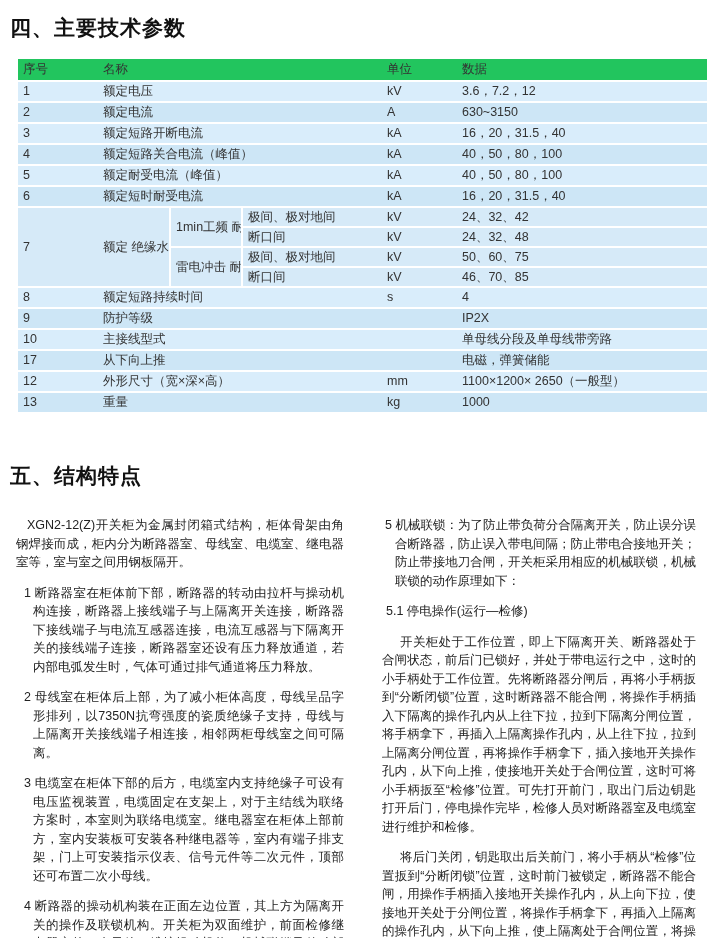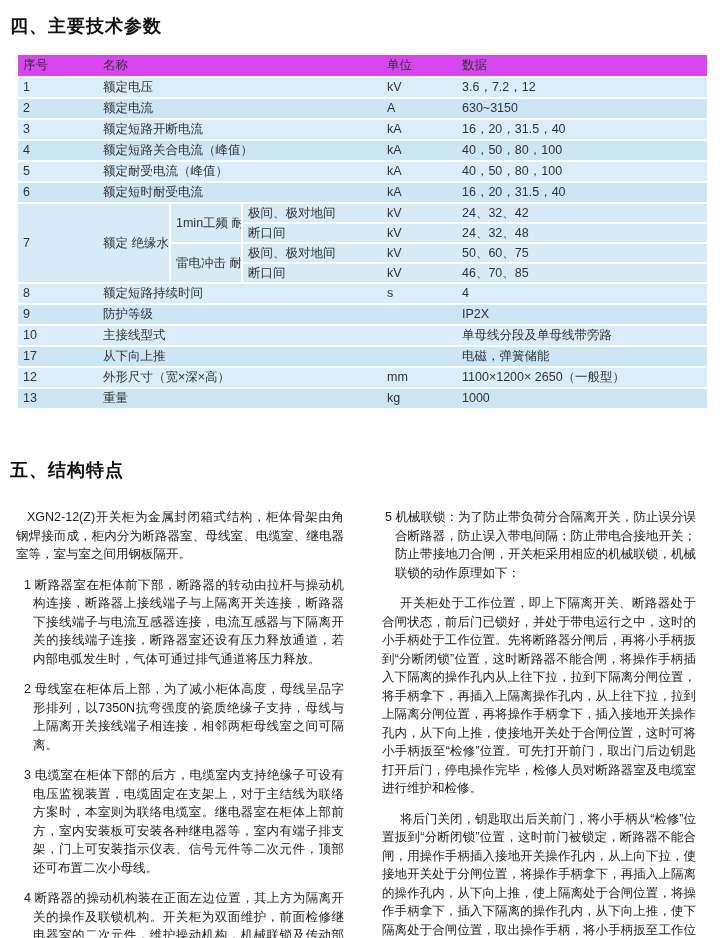--- a/index.html
+++ b/index.html
@@ -8,21 +8,21 @@
     width:720px;height:938px;
     background:#ffffff;
     box-sizing:border-box;
     padding:6px 10px 0 10px;
     font-family:"Liberation Sans","DejaVu Sans",sans-serif;
     color:#333;
     overflow:hidden;
   }
   .sec-title{
     margin:8px 0 0 0;
-    font-size:18px;
+    font-size:21px;
     font-weight:bold;
     color:#111;
     letter-spacing:1px;
   }
   
   table.tech{
     border-collapse:collapse;
     table-layout:fixed;
     width:689px;
     margin:17px 0 0 8px;
@@ -30,21 +30,21 @@
     color:#333;
   }
   table.tech td{
     border-bottom:2px solid #ffffff;
     vertical-align:middle;
     line-height:15px;
     padding:0 4px 0 5px;
     overflow:hidden;
     white-space:nowrap;
   }
-  tr.hdr td{background:#d946ef;height:21px;}
+  tr.hdr td{background:#22c55e;height:21px;}
   tr.ra td{background:#d9edfb;}
   tr.rb td{background:#cde6f6;}
   tr.row-std{height:21px;}
   tr.r7 td{background:#d6eaf8;height:18px;}
   td.c-no{padding-left:10px;}
   td.c-name{padding-left:7px;}
   td.wrap2{white-space:pre-line;line-height:18px;}
   td.vline{border-left:2px solid #ffffff;}
   
   .sec5-title{margin-top:48px;}
@@ -196,20 +196,21 @@
   <div class="cols">
     <div class="col col-left">
       <p class="intro">XGN2-12(Z)开关柜为金属封闭箱式结构，柜体骨架由角钢焊接而成，柜内分为断路器室、母线室、电缆室、继电器室等，室与室之间用钢板隔开。</p>
       <p class="li">1 断路器室在柜体前下部，断路器的转动由拉杆与操动机构连接，断路器上接线端子与上隔离开关连接，断路器下接线端子与电流互感器连接，电流互感器与下隔离开关的接线端子连接，断路器室还设有压力释放通道，若内部电弧发生时，气体可通过排气通道将压力释放。</p>
       <p class="li">2 母线室在柜体后上部，为了减小柜体高度，母线呈品字形排列，以7350N抗弯强度的瓷质绝缘子支持，母线与上隔离开关接线端子相连接，相邻两柜母线室之间可隔离。</p>
       <p class="li">3 电缆室在柜体下部的后方，电缆室内支持绝缘子可设有电压监视装置，电缆固定在支架上，对于主结线为联络方案时，本室则为联络电缆室。继电器室在柜体上部前方，室内安装板可安装各种继电器等，室内有端子排支架，门上可安装指示仪表、信号元件等二次元件，顶部还可布置二次小母线。</p>
       <p class="li">4 断路器的操动机构装在正面左边位置，其上方为隔离开关的操作及联锁机构。开关柜为双面维护，前面检修继电器室的二次元件，维护操动机构，机械联锁及传动部分，检修断路器。后面维修主母线和电缆终端，在断路器室装有照明灯。前门的下方设有与柜宽方向平行的接地铜母线，其截面为4×40mm。</p>
     </div>
     <div class="col col-right">
       <p class="li-r">5 机械联锁：为了防止带负荷分合隔离开关，防止误分误合断路器，防止误入带电间隔；防止带电合接地开关；防止带接地刀合闸，开关柜采用相应的机械联锁，机械联锁的动作原理如下：</p>
+      <p class="subhead">5.1 停电操作(运行—检修)</p>
       <p class="ind">开关柜处于工作位置，即上下隔离开关、断路器处于合闸状态，前后门已锁好，并处于带电运行之中，这时的小手柄处于工作位置。先将断路器分闸后，再将小手柄扳到“分断闭锁”位置，这时断路器不能合闸，将操作手柄插入下隔离的操作孔内从上往下拉，拉到下隔离分闸位置，将手柄拿下，再插入上隔离操作孔内，从上往下拉，拉到上隔离分闸位置，再将操作手柄拿下，插入接地开关操作孔内，从下向上推，使接地开关处于合闸位置，这时可将小手柄扳至“检修”位置。可先打开前门，取出门后边钥匙打开后门，停电操作完毕，检修人员对断路器室及电缆室进行维护和检修。</p>
       <p class="ind">将后门关闭，钥匙取出后关前门，将小手柄从“检修”位置扳到“分断闭锁”位置，这时前门被锁定，断路器不能合闸，用操作手柄插入接地开关操作孔内，从上向下拉，使接地开关处于分闸位置，将操作手柄拿下，再插入上隔离的操作孔内，从下向上推，使上隔离处于合闸位置，将操作手柄拿下，插入下隔离的操作孔内，从下向上推，使下隔离处于合闸位置，取出操作手柄，将小手柄扳至工作位置，这时可将断路器合闸。</p>
       <p class="ind">若已检修完毕，需要送电，其操作程序如下：</p>
       <p class="subhead">6 产品外形尺寸及结构图(见图1、图2、图3)</p>
     </div>
   </div>
 
 </div>
 
 </body></html>

